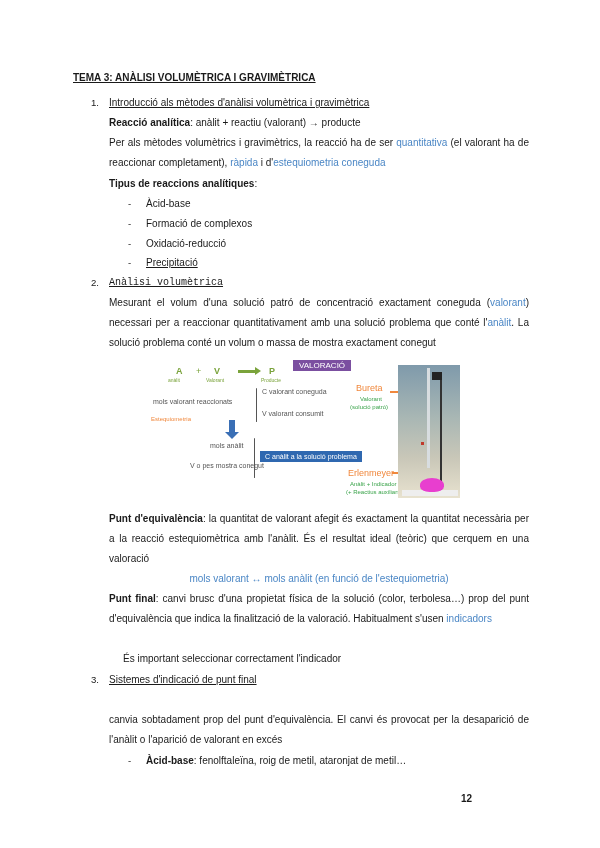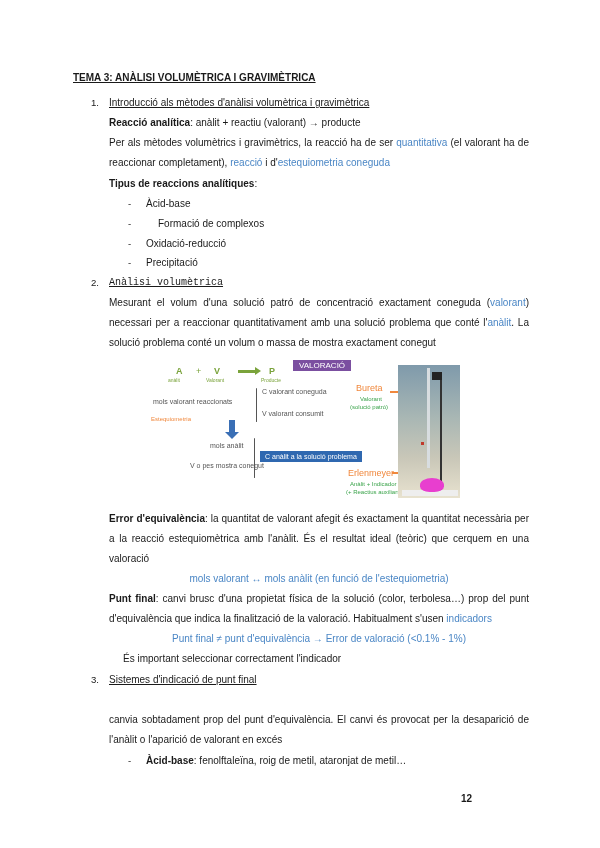--- a/index.html
+++ b/index.html
@@ -54,35 +54,35 @@
   <div class="line u" style="left:109px;top:97px;">Introducció als mètodes d'anàlisi volumètrica i gravimètrica</div>
 
   <div class="line" style="left:109px;top:117px;">
     <span class="b">Reacció analítica</span><span>: anàlit + reactiu (valorant) → producte</span>
   </div>
 
   <div class="line just" style="left:109px;top:137px;">
     <span>Per als mètodes volumètrics i gravimètrics, la reacció ha de ser </span><span class="blue">quantitativa</span><span> (el valorant ha de</span>
   </div>
   <div class="line" style="left:109px;top:157px;">
-    <span>reaccionar completament), </span><span class="blue">reacció</span><span> i d'</span><span class="blue">estequiometria coneguda</span>
+    <span>reaccionar completament), </span><span class="blue">ràpida</span><span> i d'</span><span class="blue">estequiometria coneguda</span>
   </div>
 
   <div class="line" style="left:109px;top:178px;">
     <span class="b">Tipus de reaccions analítiques</span><span>:</span>
   </div>
 
   <div class="dash" style="left:128px;top:198px;">-</div>
   <div class="line" style="left:146px;top:198px;">Àcid-base</div>
   <div class="dash" style="left:128px;top:218px;">-</div>
-  <div class="line" style="left:146px;top:218px;margin-left:12px;">Formació de complexos</div>
+  <div class="line" style="left:146px;top:218px;">Formació de complexos</div>
   <div class="dash" style="left:128px;top:238px;">-</div>
   <div class="line" style="left:146px;top:238px;">Oxidació-reducció</div>
   <div class="dash" style="left:128px;top:257px;">-</div>
-  <div class="line" style="left:146px;top:257px;">Precipitació</div>
+  <div class="line" style="left:146px;top:257px;text-decoration:underline;">Precipitació</div>
 
   <div class="num" style="left:91px;top:277px;">2.</div>
   <div class="line u" style="left:109px;top:277px;font-family:Liberation Mono, monospace;">Anàlisi volumètrica</div>
 
   <div class="line just" style="left:109px;top:297px;">
     <span>Mesurant el volum d'una solució patró de concentració exactament coneguda (</span><span class="blue">valorant</span><span>)</span>
   </div>
   <div class="line just" style="left:109px;top:317px;">
     <span>necessari per a reaccionar quantitativament amb una solució problema que conté l'</span><span class="blue">anàlit</span><span>. La</span>
   </div>
@@ -122,33 +122,32 @@
 
   <div class="photo"></div>
   <div class="stand"></div>
   <div class="burette"></div>
   <div class="clamp"></div>
   <div class="reddot"></div>
   <div class="base"></div>
   <div class="flask"></div>
 
   <div class="line just" style="left:109px;top:513px;">
-    <span class="b">Error d'equivalència</span><span>: la quantitat de valorant afegit és exactament la quantitat necessària per</span>
+    <span class="b">Punt d'equivalència</span><span>: la quantitat de valorant afegit és exactament la quantitat necessària per</span>
   </div>
   <div class="line just" style="left:109px;top:533px;">a la reacció estequiomètrica amb l'anàlit. És el resultat ideal (teòric) que cerquem en una</div>
   <div class="line" style="left:109px;top:553px;">valoració</div>
   <div class="line blue center" style="left:109px;top:573px;">mols valorant ↔ mols anàlit (en funció de l'estequiometria)</div>
 
   <div class="line just" style="left:109px;top:593px;">
     <span class="b">Punt final</span><span>: canvi brusc d'una propietat física de la solució (color, terbolesa…) prop del punt</span>
   </div>
   <div class="line" style="left:109px;top:613px;">
     <span>d'equivalència que indica la finalització de la valoració. Habitualment s'usen </span><span class="blue">indicadors</span>
   </div>
-  <div class="line blue center" style="left:109px;top:633px;">Punt final ≠ punt d'equivalència → Error de valoració (&lt;0.1% - 1%)</div>
   <div class="line" style="left:109px;top:653px;padding-left:14px;">És important seleccionar correctament l'indicador</div>
 
   <div class="num" style="left:91px;top:674px;">3.</div>
   <div class="line u" style="left:109px;top:674px;">Sistemes d'indicació de punt final</div>
 
   <div class="line just" style="left:109px;top:714px;">canvia sobtadament prop del punt d'equivalència. El canvi és provocat per la desaparició de</div>
   <div class="line" style="left:109px;top:734px;">l'anàlit o l'aparició de valorant en excés</div>
 
   <div class="dash" style="left:128px;top:755px;">-</div>
   <div class="line" style="left:146px;top:755px;">

